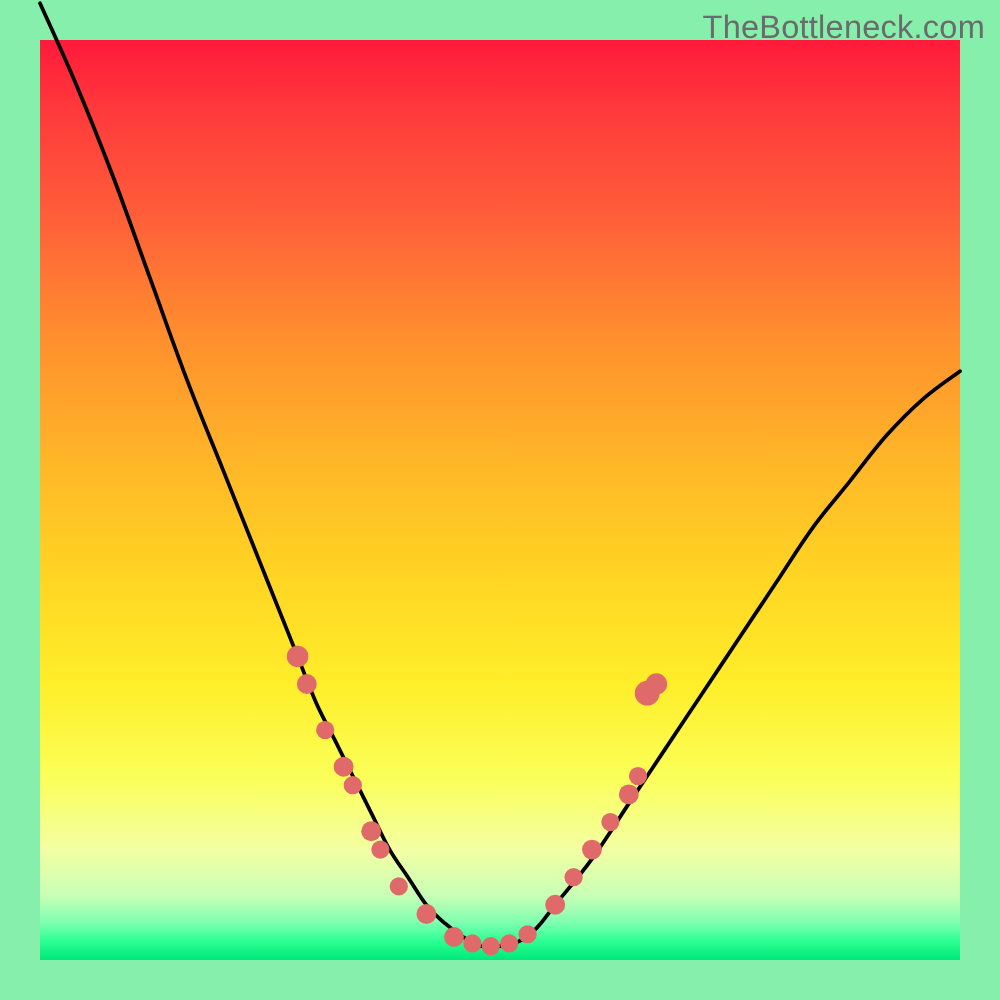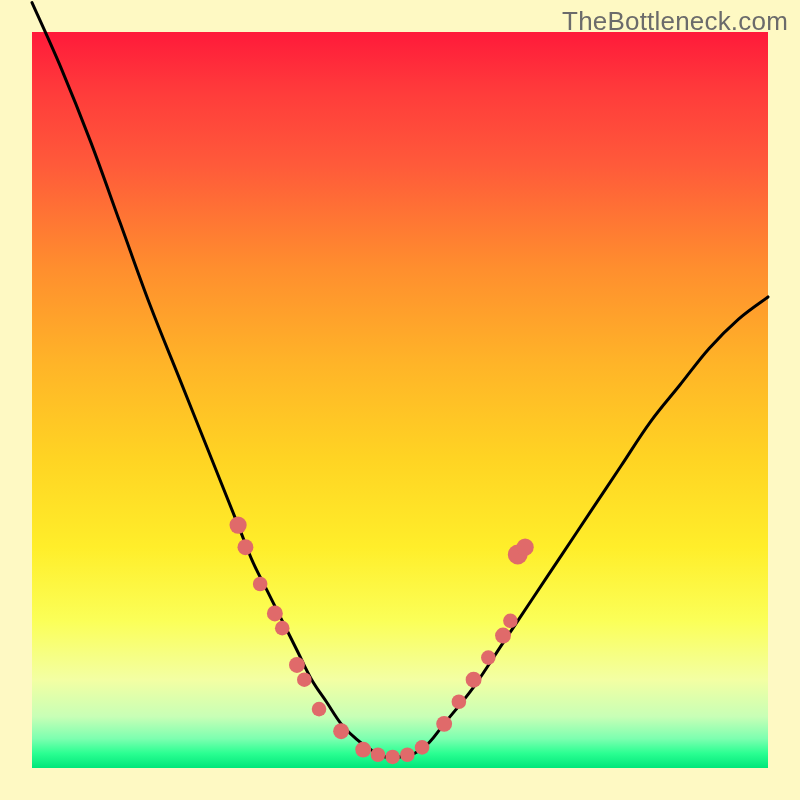--- a/index.html
+++ b/index.html
@@ -10,21 +10,21 @@
     background: #000;
     overflow: hidden;
     font-family: Arial, Helvetica, sans-serif;
   }
   .frame {
     position: absolute;
     left: 0;
     top: 0;
     width: 800px;
     height: 800px;
-    background: #fef9c3;
+    background: #86efac;
     text-align: center;
   }
   .plot {
     position: absolute;
     left: 32px;
     top: 32px;
     width: 736px;
     height: 736px;
     background: linear-gradient(to bottom,
       #ff1a3a 0%,

